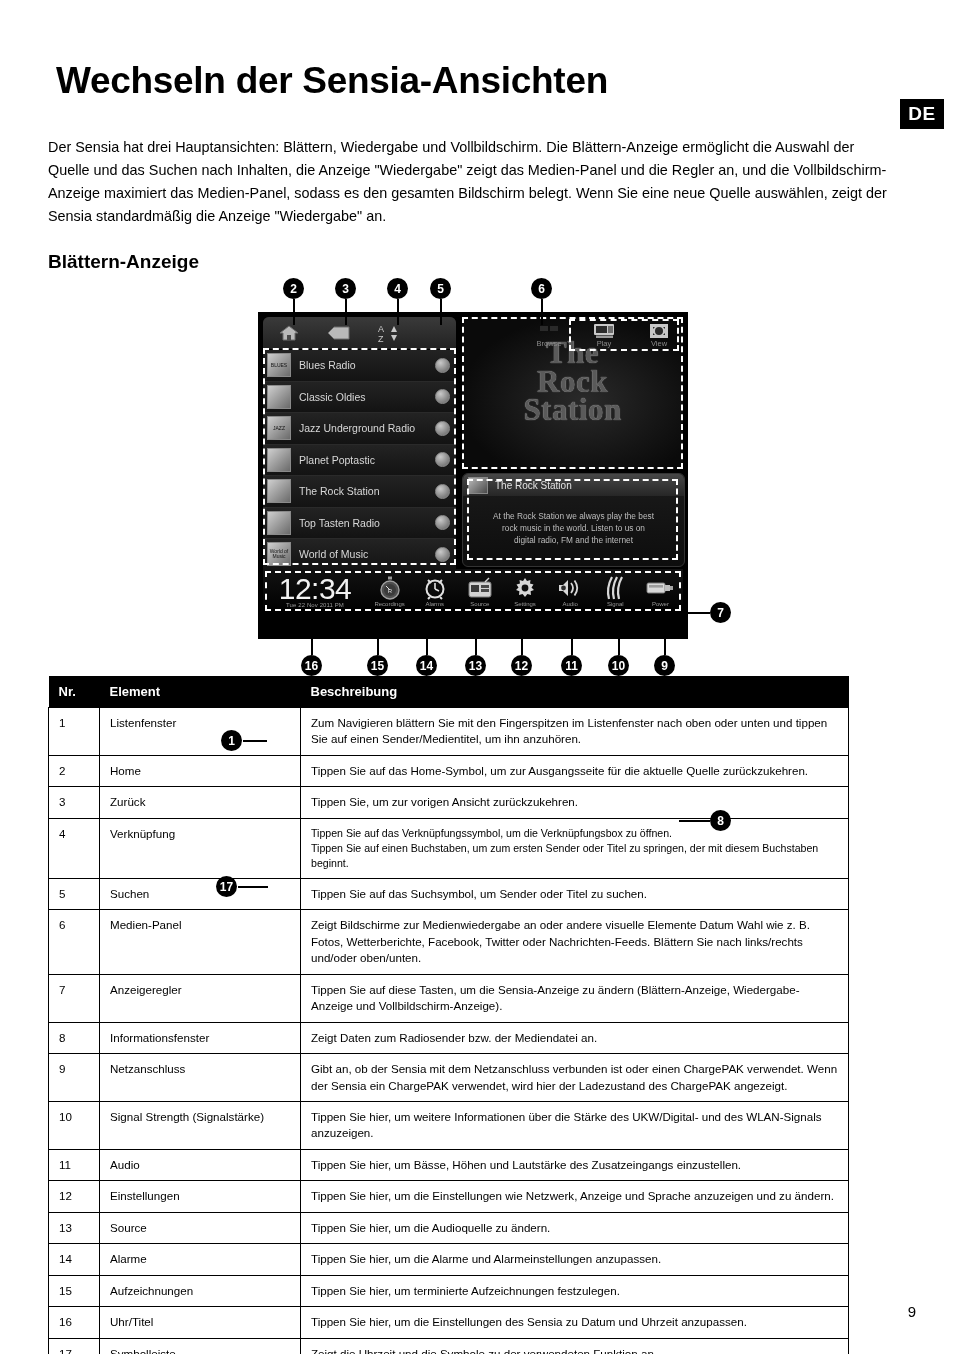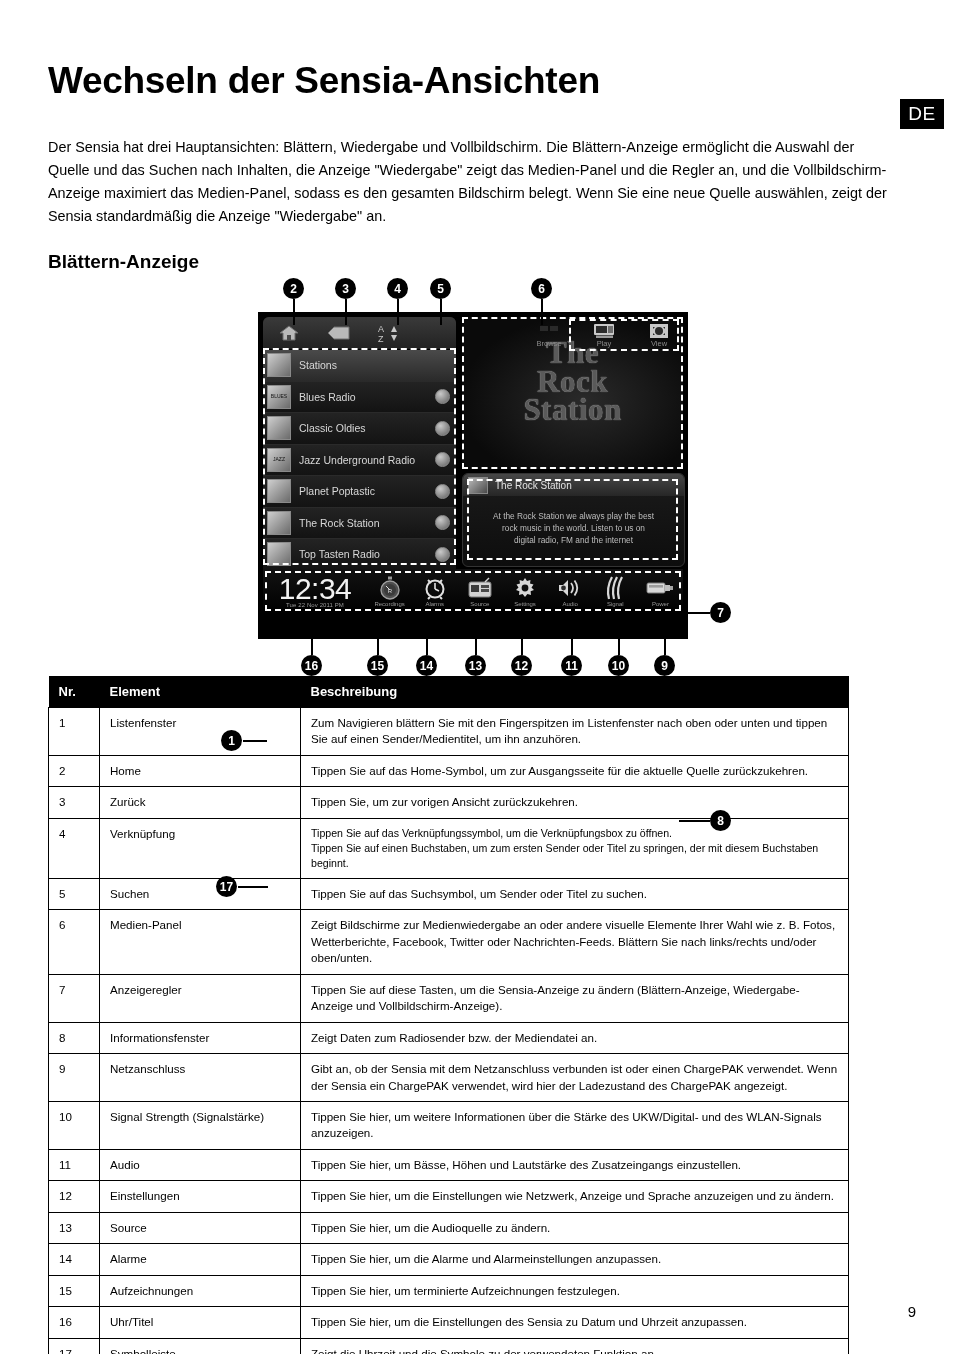--- a/index.html
+++ b/index.html
@@ -12,37 +12,37 @@
     height: 1354px;
     position: relative;
     font-family: "Liberation Sans", sans-serif;
     color: #000;
     overflow: hidden;
   }
 
   
   #page-title {
     position: absolute;
-    left: 48px;
+    left: 56px;
     top: 36px;
     font-size: 37px;
     font-weight: bold;
     letter-spacing: -0.3px;
     line-height: 1.1;
   }
   #lang-badge {
     position: absolute;
     right: 10px;
     top: 99px;
     width: 44px;
     height: 30px;
     background: #000;
     color: #fff;
     font-size: 19px;
-    font-weight: normal;
+    font-weight: bold;
     display: flex;
     align-items: center;
     justify-content: center;
     letter-spacing: 0.5px;
   }
   #intro {
     position: absolute;
     left: 48px;
     top: 122px;
     width: 845px;
@@ -372,24 +372,20 @@
           <svg width="26" height="20" viewBox="0 0 26 20">
             <text x="2" y="9" font-size="9" fill="#c9c9c9" font-family="Liberation Sans, sans-serif">A</text>
             <text x="2" y="19" font-size="9" fill="#c9c9c9" font-family="Liberation Sans, sans-serif">Z</text>
             <path d="M15 9 L18 3 L21 9 Z" fill="#c9c9c9"></path>
             <path d="M15 12 L18 18 L21 12 Z" fill="#c9c9c9"></path>
           </svg>
         </div>
       </div>
 
       <div class="station-list">
-        <div class="station sel">
-          <div class="st-thumb"></div>
-          <div class="st-name">Stations</div>
-        </div>
         <div class="station">
           <div class="st-thumb">BLUES</div>
           <div class="st-name">Blues Radio</div>
           <div class="st-info"></div>
         </div>
         <div class="station">
           <div class="st-thumb"></div>
           <div class="st-name">Classic Oldies</div>
           <div class="st-info"></div>
         </div>
@@ -647,21 +643,21 @@
         <td class="c-nr">5</td>
         <td class="c-el">Suchen</td>
         <td>
           <span class="desc-line">Tippen Sie auf das Suchsymbol, um Sender oder Titel zu suchen.</span>
         </td>
       </tr>
       <tr>
         <td class="c-nr">6</td>
         <td class="c-el">Medien-Panel</td>
         <td>
-          <span class="desc-line">Zeigt Bildschirme zur Medienwiedergabe an oder andere visuelle Elemente Ihrer Wahl wie z. B. Fotos, Wetterberichte, Facebook, Twitter oder Nachrichten-Feeds. Blättern Sie nach links/rechts und/oder oben/unten.</span>
+          <span class="desc-line">Zeigt Bildschirme zur Medienwiedergabe an oder andere visuelle Elemente Datum Wahl wie z. B. Fotos, Wetterberichte, Facebook, Twitter oder Nachrichten-Feeds. Blättern Sie nach links/rechts und/oder oben/unten.</span>
         </td>
       </tr>
       <tr>
         <td class="c-nr">7</td>
         <td class="c-el">Anzeigeregler</td>
         <td>
           <span class="desc-line">Tippen Sie auf diese Tasten, um die Sensia-Anzeige zu ändern (Blättern-Anzeige, Wiedergabe-Anzeige und Vollbildschirm-Anzeige).</span>
         </td>
       </tr>
       <tr>

